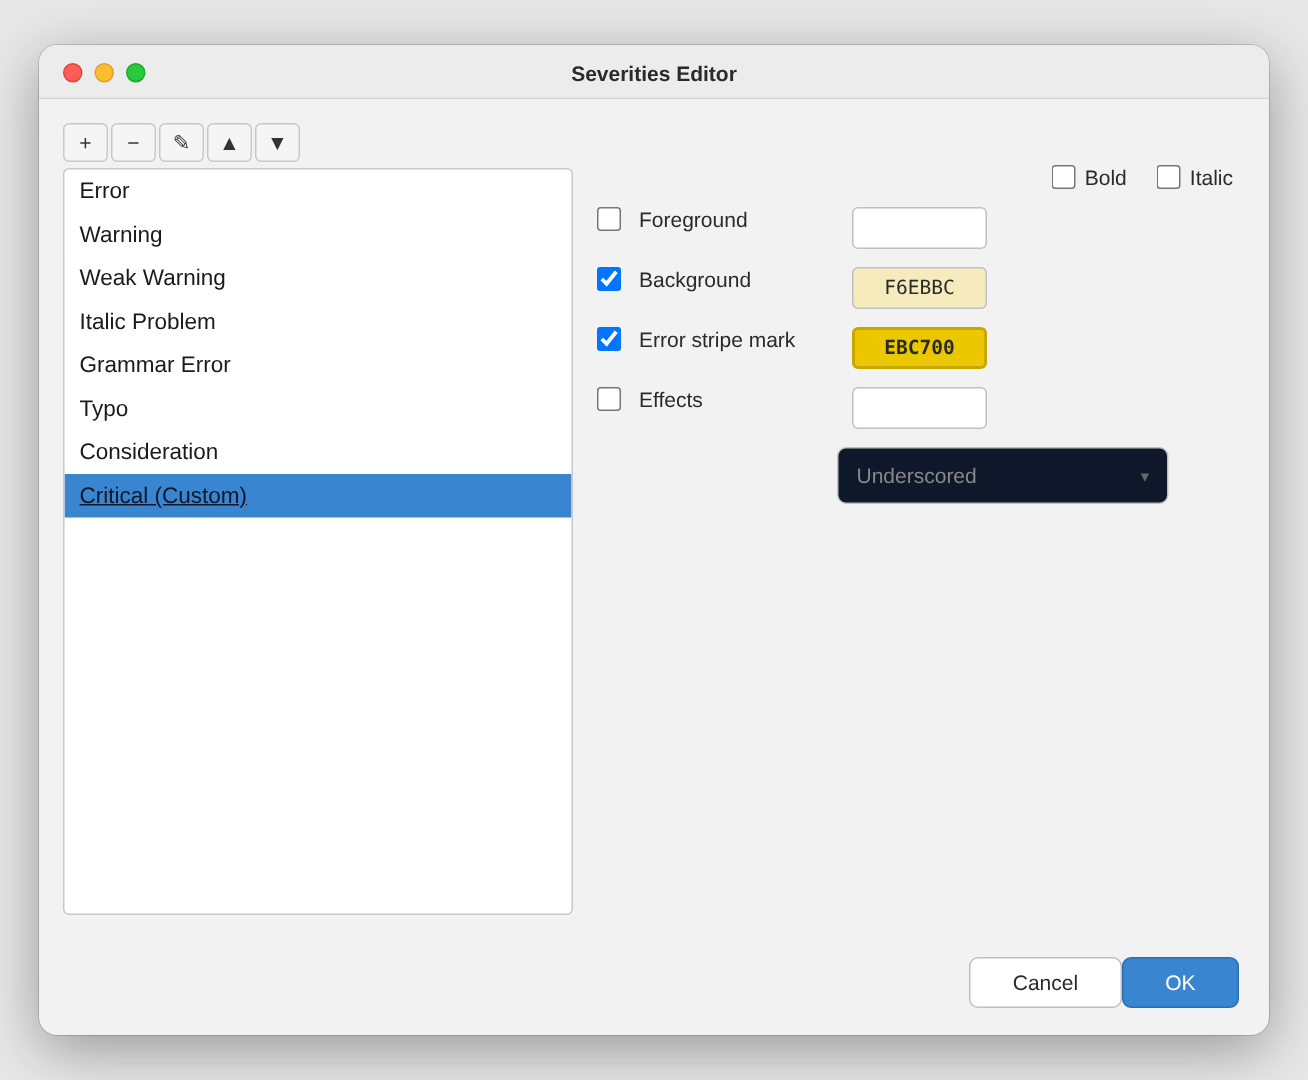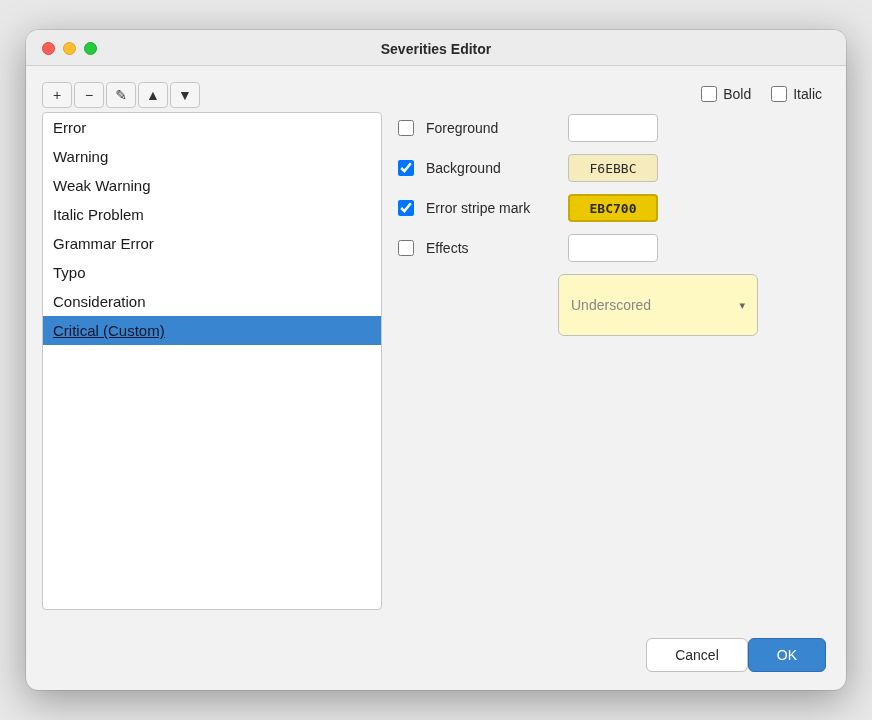--- a/index.html
+++ b/index.html
@@ -116,20 +116,21 @@
       text-decoration: underline;
     }
 
     
     .right-panel {
       flex: 1;
       display: flex;
       flex-direction: column;
       gap: 12px;
       padding-top: 4px;
+      margin-top: 24px;
     }
 
     .checkboxes-row {
       display: flex;
       align-items: center;
       gap: 20px;
       justify-content: flex-end;
       padding-right: 8px;
     }
 
@@ -143,21 +144,20 @@
     }
 
     .checkbox-label input[type="checkbox"] {
       width: 16px;
       height: 16px;
       cursor: pointer;
     }
 
     .property-row {
       display: flex;
-      align-items: center;
       gap: 12px;
     }
 
     .property-row .row-checkbox {
       width: 16px;
       height: 16px;
       cursor: pointer;
     }
 
     .property-label {
@@ -189,30 +189,30 @@
       font-weight: 600;
     }
 
     .dropdown-row {
       display: flex;
       align-items: center;
       padding-left: 160px;
     }
 
     .effects-dropdown {
-      background: #fef9c3;
+      background: #0f172a;
       border: 1px solid #c0c0c0;
       border-radius: 6px;
-      padding: 22px 12px;
+      padding: 10px 12px;
       font-size: 14px;
       color: #888;
       display: flex;
       align-items: center;
       justify-content: space-between;
-      width: 200px;
+      width: 221px;
       cursor: pointer;
       user-select: none;
     }
 
     .dropdown-arrow {
       font-size: 11px;
       color: #666;
     }
 
     .footer {

